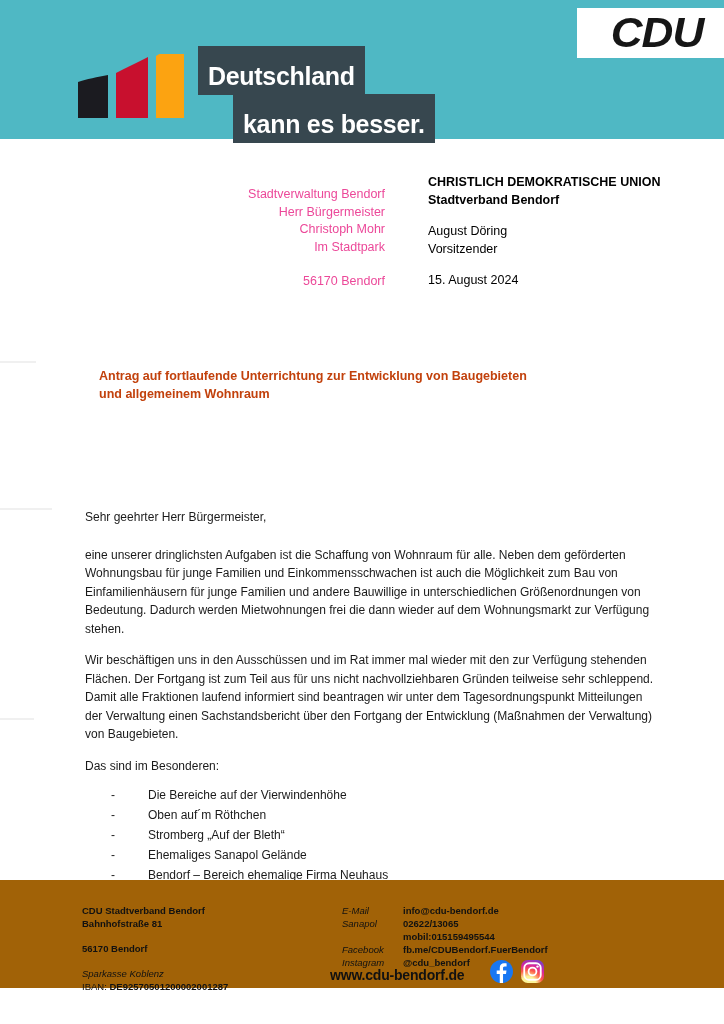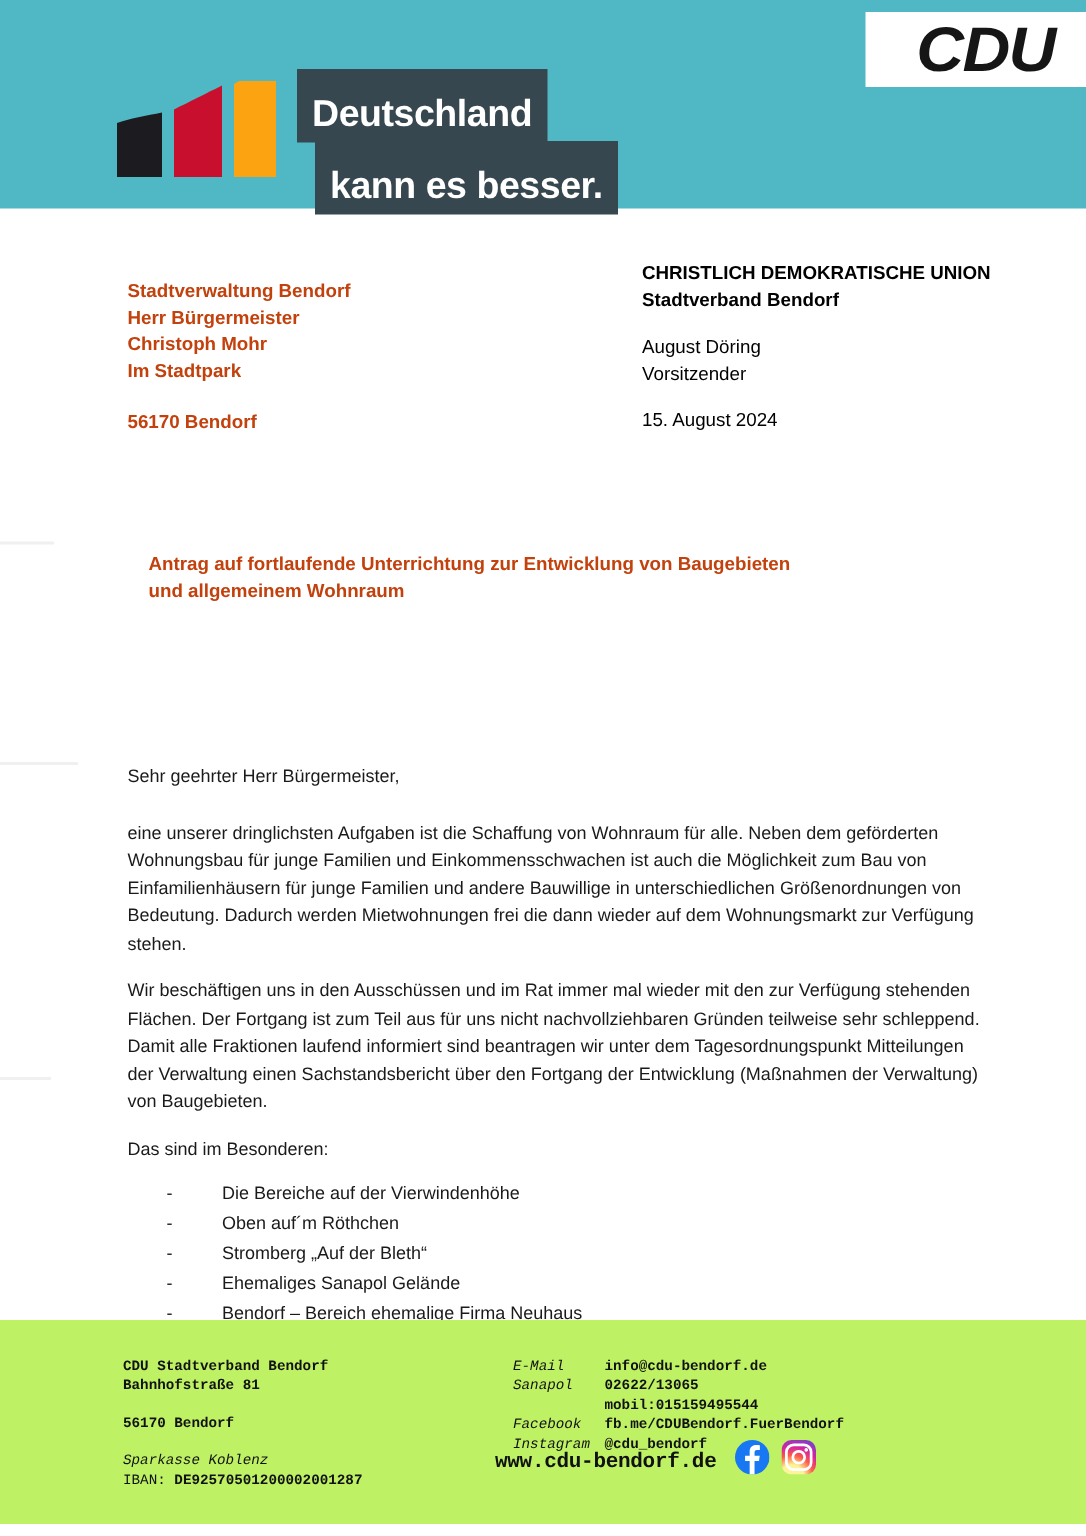--- a/index.html
+++ b/index.html
@@ -79,42 +79,43 @@
     font-family: "Liberation Sans", sans-serif;
     font-weight: bold;
     font-size: 25px;
     line-height: 33px;
     padding: 14px 10px 2px 10px;
     white-space: nowrap;
     width: max-content;
     letter-spacing: -0.3px;
   }
   .slogan-line-2 {
-    margin-left: 12px;
+    margin-left: 35px;
     margin-top: -1px;
   }
 
   
   .edge-mark {
     position: absolute;
     left: 0;
     height: 2px;
     background: #f0f0f0;
   }
 
   
   .addr-left {
     position: absolute;
     left: 85px;
     top: 186px;
     width: 300px;
     font-size: 12.5px;
-    font-weight: bold;
+    font-weight: normal;
     line-height: 17.5px;
-    color: #c2410c;
+    color: #ec4899;
+    text-align: right;
   }
   .addr-left .gap {
     display: block;
     height: 17px;
   }
 
   .addr-right {
     position: absolute;
     left: 428px;
     top: 174px;
@@ -180,23 +181,22 @@
     left: 0;
     top: 0;
   }
 
   
   .footer-band {
     position: absolute;
     left: 0;
     top: 880px;
     width: 724px;
-    height: 136px;
-    background: #bef264;
-    font-family: Liberation Mono, monospace;
+    height: 108px;
+    background: #a16207;
   }
 
   .footer-col-1 {
     position: absolute;
     left: 82px;
     top: 24px;
     width: 240px;
     font-size: 9.5px;
     line-height: 13px;
     color: #111111;

